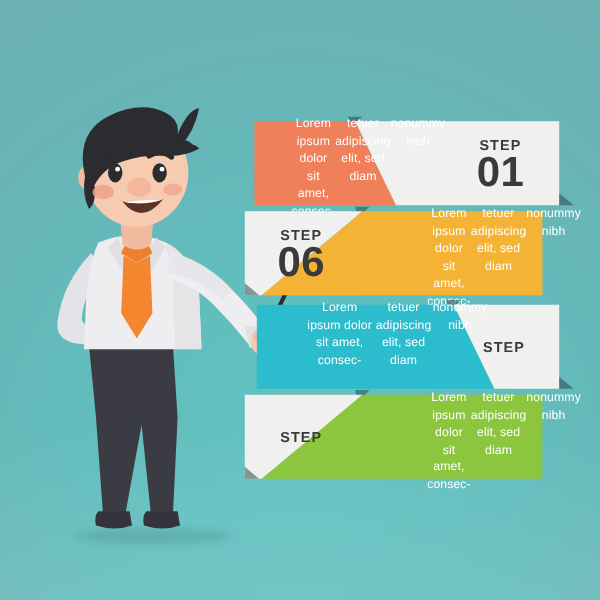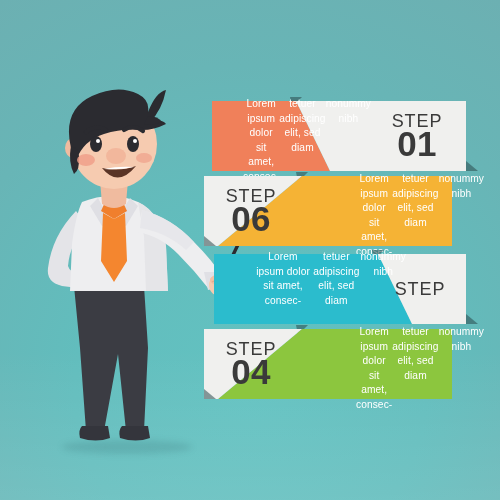--- a/index.html
+++ b/index.html
@@ -32,21 +32,21 @@
     color:#ffffff;font-size:10.2px;line-height:14.6px;text-align:center;
     letter-spacing:.1px;
     padding-left:40px;
   }
   .row .step-box{
     position:absolute;top:0;height:78px;
     display:flex;flex-direction:column;align-items:center;justify-content:center;
     color:#3a3a3a;
   }
   .step-word{
-    font-size:18px;font-weight:normal;letter-spacing:.9px;line-height:15px;
+    font-size:12px;font-weight:bold;letter-spacing:.9px;line-height:15px;
     font-family:"Liberation Sans", sans-serif;
   }
   .step-num{
     font-size:35px;font-weight:bold;line-height:31px;letter-spacing:.3px;
     margin-top:-1px;
   }
 
   
   #character{position:absolute;left:26px;top:86px;width:215px;height:380px;}
 </style>
@@ -200,21 +200,20 @@
 
   <div class="row" style="top:325px;">
     <svg width="500" height="78" viewBox="0 0 500 78" xmlns="http://www.w3.org/2000/svg">
       <polygon points="296,0 298,10 308,0" fill="#2b4a4f" opacity="0.55"></polygon>
       <polygon points="302,4 452,4 452,74 218,74" fill="#8cc63e"></polygon>
       <polygon points="204,4 302,4 218,74 204,74" fill="#f0f0ee"></polygon>
       <polygon points="204,74 204,64 216,74" fill="#2b4a4f" opacity="0.55"></polygon>
     </svg>
     <div class="step-box" style="left:208px;width:86px;">
       <span class="step-word">STEP</span>
-      <span class="step-num">04</span>
     </div>
     <div class="body-text" style="left:320px;width:120px;">
       <span>Lorem ipsum dolor sit amet, consec-</span>
       <span>tetuer adipiscing elit, sed diam</span>
       <span>nonummy nibh</span>
     </div>
   </div>
 
 </div>
 

